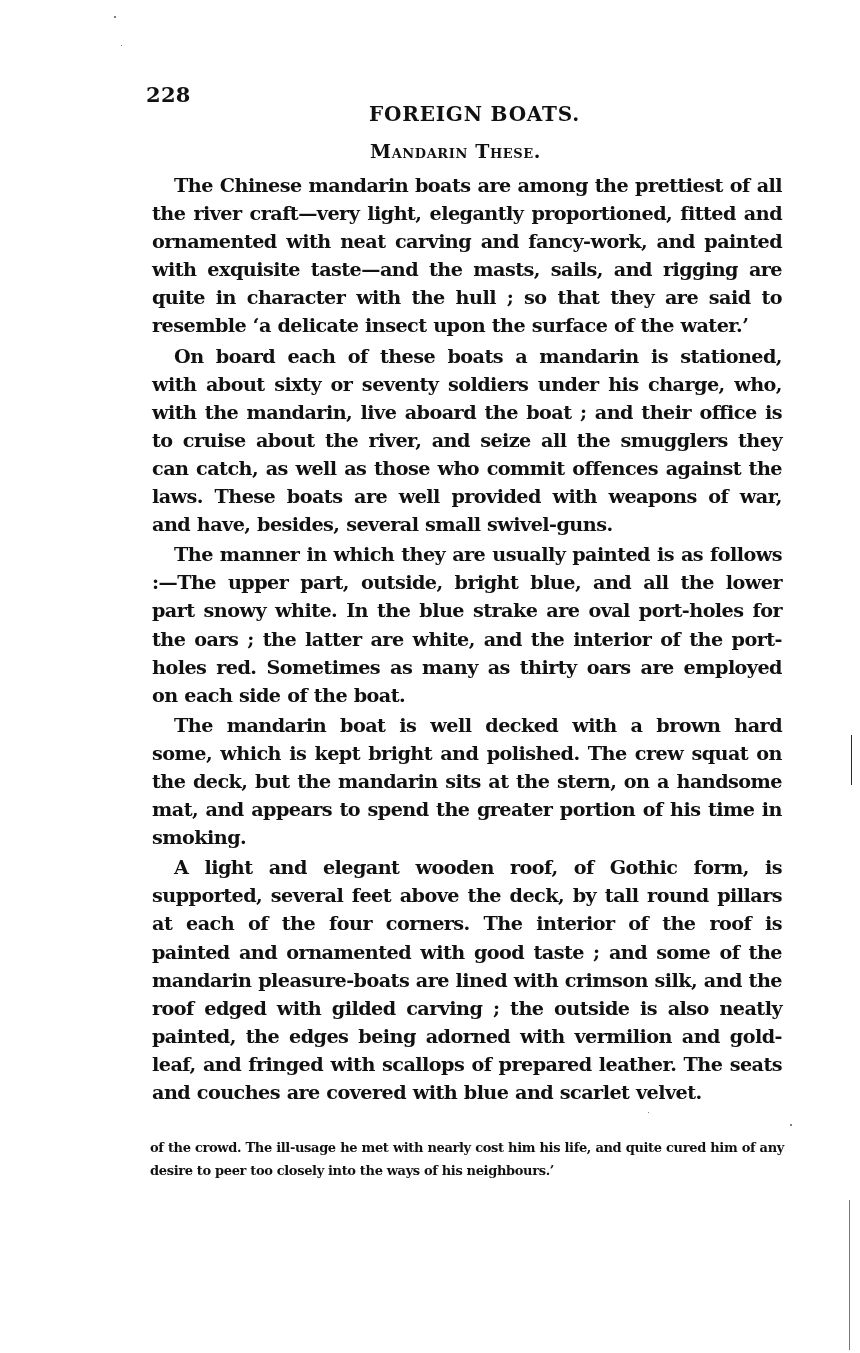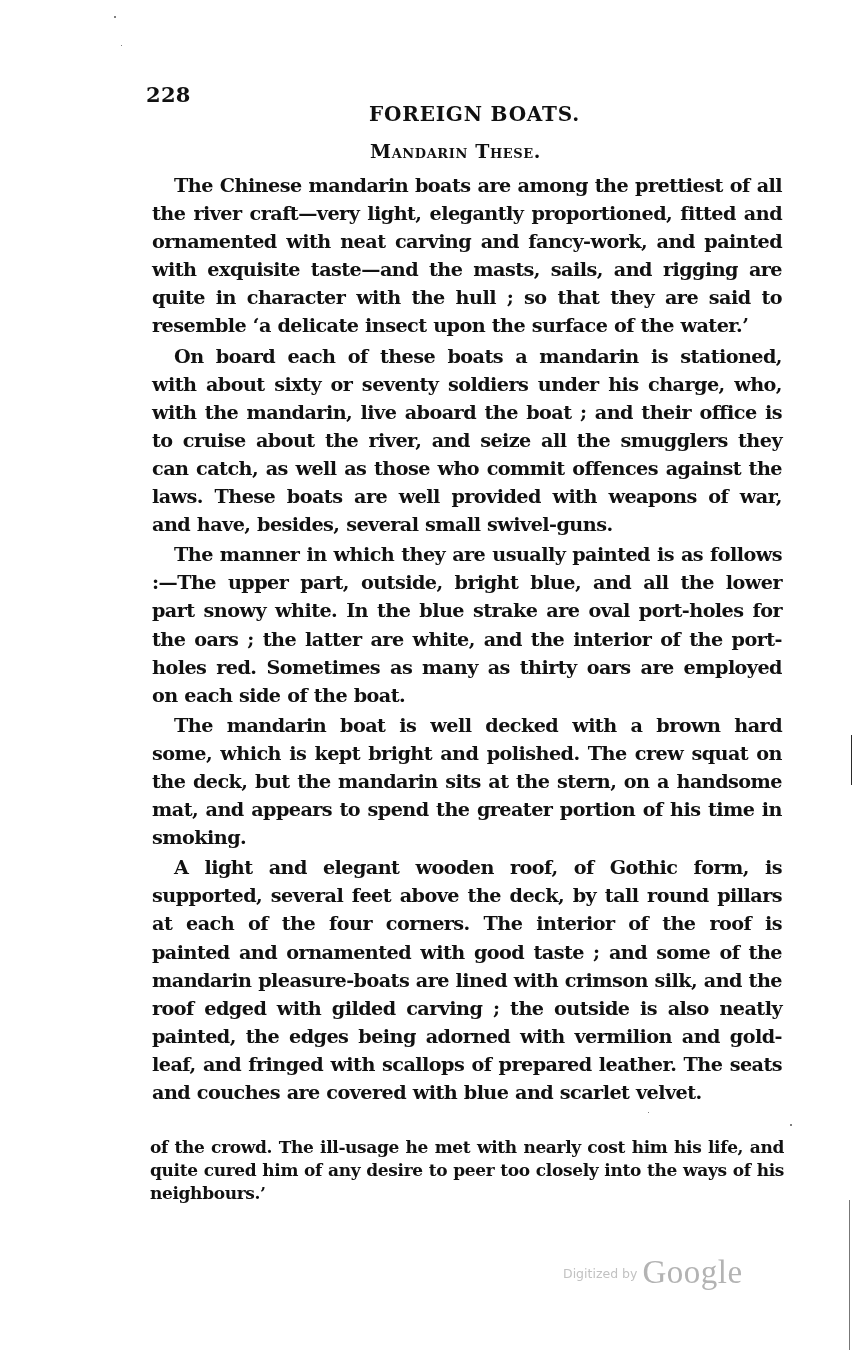--- a/index.html
+++ b/index.html
@@ -69,21 +69,21 @@
     }
     .body-text p {
       margin: 2px;
       text-indent: 22px;
     }
     .footnote {
       position: absolute;
       left: 150px;
       top: 1136px;
       width: 634px;
-      font-size: 17px;
+      font-size: 13px;
       line-height: 23px;
       text-align: justify;
       font-weight: bold;
       letter-spacing: -0.35px;
     }
     .footnote p { margin: 0; }
     .watermark {
       position: absolute;
       left: 563px;
       top: 1254px;
@@ -131,24 +131,20 @@
     <p>On board each of these boats a mandarin is stationed, with about sixty or seventy soldiers under his charge, who, with the mandarin, live aboard the boat ; and their office is to cruise about the river, and seize all the smugglers they can catch, as well as those who commit offences against the laws. These boats are well provided with weapons of war, and have, besides, several small swivel-guns.</p>
     <p>The manner in which they are usually painted is as follows :—The upper part, outside, bright blue, and all the lower part snowy white.  In the blue strake are oval port-holes for the oars ; the latter are white, and the interior of the port-holes red.  Sometimes as many as thirty oars are employed on each side of the boat.</p>
     <p>The mandarin boat is well decked with a brown hard some, which is kept bright and polished.  The crew squat on the deck, but the mandarin sits at the stern, on a handsome mat, and appears to spend the greater portion of his time in smoking.</p>
     <p>A light and elegant wooden roof, of Gothic form, is supported, several feet above the deck, by tall round pillars at each of the four corners.  The interior of the roof is painted and ornamented with good taste ; and some of the mandarin pleasure-boats are lined with crimson silk, and the roof edged with gilded carving ; the outside is also neatly painted, the edges being adorned with vermilion and gold-leaf, and fringed with scallops of prepared leather.  The seats and couches are covered with blue and scarlet velvet.</p>
   </div>
 
   <div class="footnote">
     <p>of the crowd.  The ill-usage he met with nearly cost him his life, and quite cured him of any desire to peer too closely into the ways of his neighbours.’</p>
   </div>
 
-  <div class="watermark">
-    <span class="small">Digitized by</span>
-    <span class="brand">Google</span>
-  </div>
 
   <div class="edge-line" style="left:851px; top:735px; height:50px;"></div>
   <div class="edge-line" style="left:849px; top:1200px; height:150px; background:#777;"></div>
   <div class="speck" style="left:114px; top:16px;"></div>
   <div class="speck" style="left:121px; top:45px; width:1px; height:1px;"></div>
   <div class="speck" style="left:648px; top:1112px; width:1px; height:1px;"></div>
   <div class="speck" style="left:790px; top:1124px;"></div>
 </div>
 
 </body></html>

